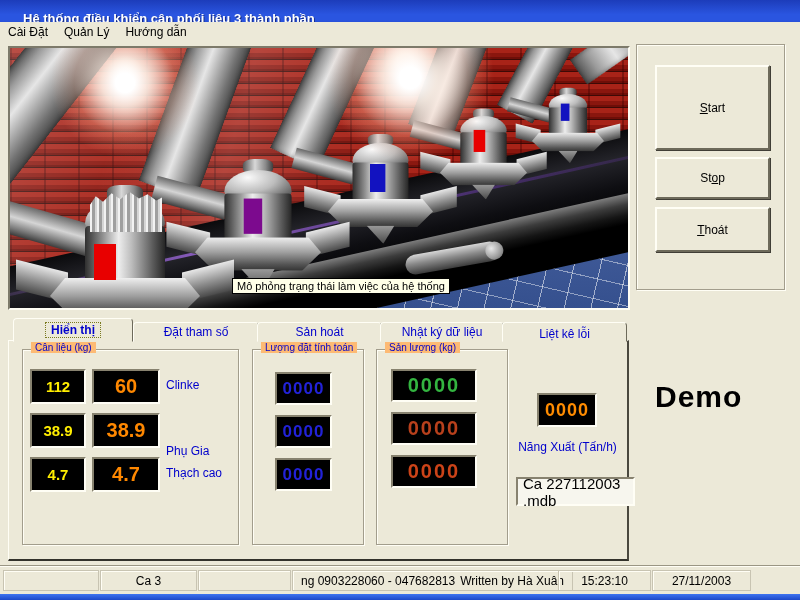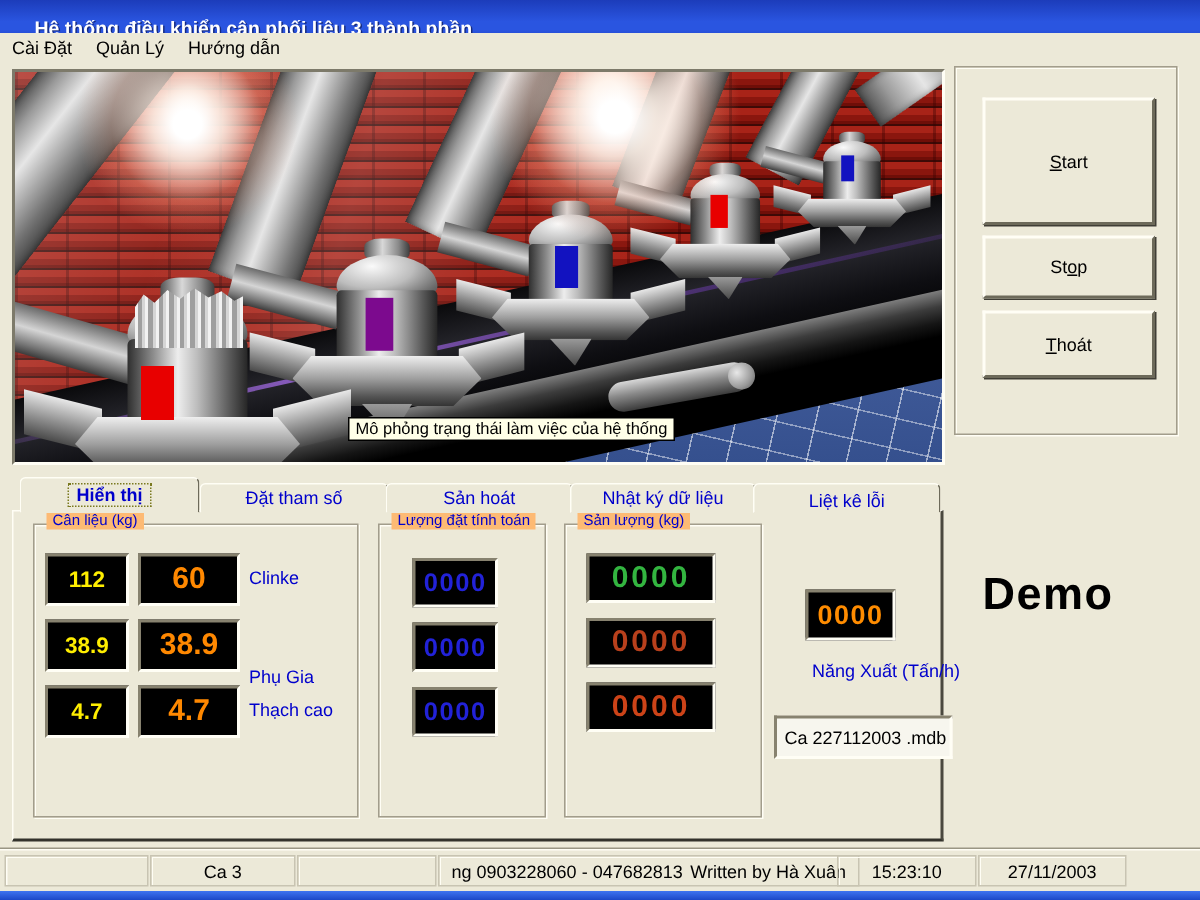--- a/index.html
+++ b/index.html
@@ -99,25 +99,25 @@
   .led{position:absolute;background:#000;border:2px solid;border-color:#87826f #fffef5 #fffef5 #87826f;
     display:flex;align-items:center;justify-content:center;font-weight:bold;z-index:4;}
   .led.yellow{color:#ffee00;font-size:15px;}
   .led.orange{color:#ff8800;font-size:20px;}
   .led.blue{color:#2222d8;font-size:17px;letter-spacing:1px;}
   .led.green{color:#33b540;font-size:20px;letter-spacing:2px;}
   .led.red1{color:#b8401c;font-size:20px;letter-spacing:2px;}
   .led.red2{color:#cc4318;font-size:20px;letter-spacing:2px;}
   .led.cap{color:#ff8c00;font-size:18px;letter-spacing:1px;}
   .matlabel{position:absolute;color:#0000cc;font-size:12px;z-index:4;}
-  .caplabel{position:absolute;left:495px;top:440px;width:145px;text-align:right;
+  .caplabel{position:absolute;left:495px;top:440px;width:145px;text-align:center;
     color:#0000cc;font-size:12px;z-index:4;}
   .filebox{position:absolute;left:516px;top:477px;width:110px;height:25px;z-index:4;
     background:#f7f6ee;border:2px solid;border-color:#87826f #fffef5 #fffef5 #87826f;
-    font-size:12px;display:flex;align-items:center;padding-left:5px;}
+    font-size:15px;display:flex;align-items:center;padding-left:5px;}
   .demo{position:absolute;left:655px;top:380px;font-size:30px;font-weight:bold;letter-spacing:1px;z-index:4;}
   
   .statusbar{position:absolute;left:0;top:566px;width:800px;height:28px;background:#ece9d8;
     border-top:1px solid #fffef5;box-shadow:0 -1px 0 #9a9684;}
   .sp{position:absolute;top:3px;height:19px;border:1px solid #c8c4b2;
     box-shadow:inset 1px 1px 0 #fffef5;font-size:12px;display:flex;align-items:center;justify-content:center;}
   .sp.between{justify-content:space-between;padding:0 8px;}
 </style>
 </head>
 <body>

